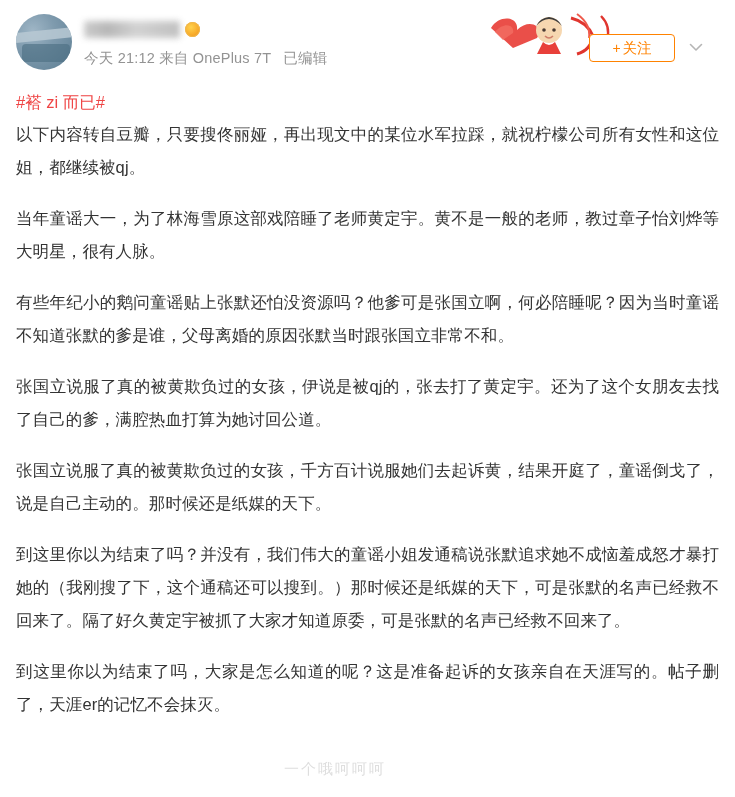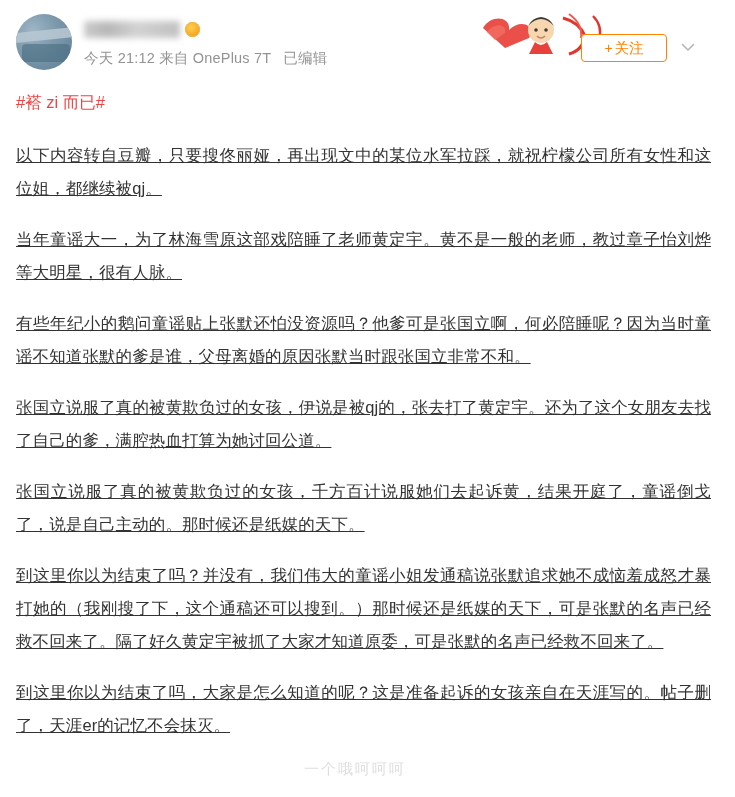--- a/index.html
+++ b/index.html
@@ -13,21 +13,21 @@
     font-family: "Liberation Sans", sans-serif;
     color: #333333;
     overflow: hidden;
     position: relative;
   }
   .post {
     position: relative;
     width: 735px;
     height: 797px;
     box-sizing: border-box;
-    padding: 14px 24px 0 16px;
+    padding: 14px 16px 0 16px;
     background: #fff;
   }
   
   .header {
     display: flex;
     align-items: flex-start;
     position: relative;
     min-height: 62px;
   }
   .avatar {
@@ -144,36 +144,35 @@
     pointer-events: none;
   }
   
   .topic {
     margin-top: 14px;
     font-size: 16.5px;
     color: #ef4444;
     line-height: 1.5;
   }
   .paragraphs {
-    margin-top: 24px;
-    text-decoration: underline;
+    margin-top: 3px;
   }
   .para {
     font-size: 16.5px;
     line-height: 33px;
     color: #333333;
     margin: 0 0 18px 0;
     letter-spacing: .1px;
     text-align: justify;
   }
   .para:last-child { margin-bottom: 0; }
   
   .watermark {
     position: absolute;
-    left: 304px;
+    left: 284px;
     top: 760px;
     font-size: 15px;
     color: #dedede;
     letter-spacing: 2px;
     pointer-events: none;
   }
   .fade-bottom {
     position: absolute;
     left: 0;
     right: 0;

